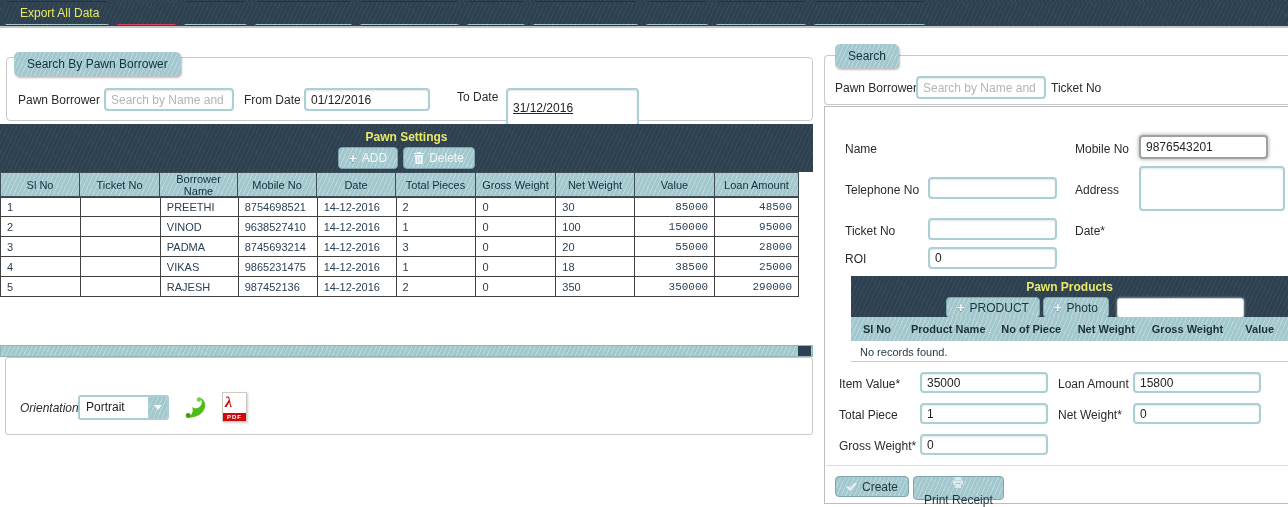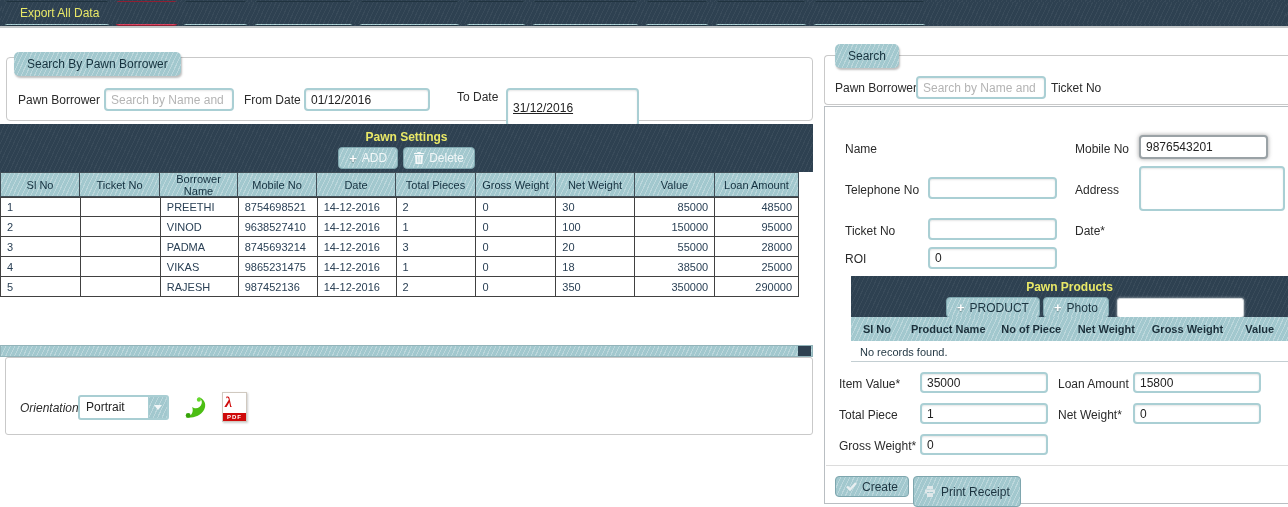--- a/index.html
+++ b/index.html
@@ -63,21 +63,21 @@
   }
   .th:last-child { border-right:none; }
   .tbody { position:absolute; left:0; top:197px; width:799px; }
   .tr { display:flex; height:20px; background:#fff; border:1px solid #414141; border-top:none; box-sizing:border-box; }
   .tr:first-child { border-top:1px solid #414141; }
   .td {
     display:flex; align-items:center; font-size:11px; color:#2a4055;
     padding:0 6px; border-right:1px solid #414141; box-sizing:border-box; overflow:hidden;
   }
   .td:last-child { border-right:none; }
-  .td.num { justify-content:flex-end; }
+  .td.num { justify-content:flex-end;font-family:Liberation Mono, monospace; }
   .c0{width:80px}.c1{width:80px}.c2{width:78px}.c3{width:79px}.c4{width:79px}
   .c5{width:80px}.c6{width:80px}.c7{width:79px}.c8{width:80px}.c9{width:83px}
   .thead .c0{width:79px}
   
   .hscroll { position:absolute; left:0; top:345px; width:813px; height:12px; border:1px solid #93b4ba; box-sizing:border-box; }
   .hscroll-handle { position:absolute; right:1px; top:0; width:13px; height:10px; background:#2e4151; }
   
   .export-panel { position:absolute; left:5px; top:357px; width:806px; height:76px; border:1px solid #c9c9c9; border-radius:3px; }
   .export-header { position:absolute; left:2px; top:2px; right:2px; height:22px; line-height:22px; border-radius:3px 3px 0 0; color:#e9e867; font-size:12px; padding-left:18px; box-sizing:border-box; }
   .dropdown { position:absolute; left:78px; top:395px; width:91px; height:25px; border:2px solid #a9ced3; border-radius:3px; background:#fff; box-sizing:border-box; display:flex; cursor:pointer; }
@@ -316,21 +316,21 @@
 
   <div style="position:absolute; left:835px; top:476px; display:flex; gap:4px;">
     <div class="btn lblue" style="height:21px;">
       <span>
         <svg width="11" height="9" viewBox="0 0 11 9">
             <path d="M1 4.5 L4 7.5 L10 1" stroke="#e8eef0" stroke-width="2.4" fill="none"></path>
           </svg>
       </span>
       <span>Create</span>
     </div>
-    <div class="btn lblue" style="height:31px;">
+    <div class="btn lblue" style="height:24px;flex-direction:column;">
       <span>
         <svg width="12" height="11" viewBox="0 0 12 11">
             <path fill="#dfe8ea" d="M3 0h6v3H3zM1 3.5h10v4H9V6H3v1.5H1zM3 7h6v4H3z"></path>
           </svg>
       </span>
       <span>Print Receipt</span>
     </div>
   </div>
 
 </div>

